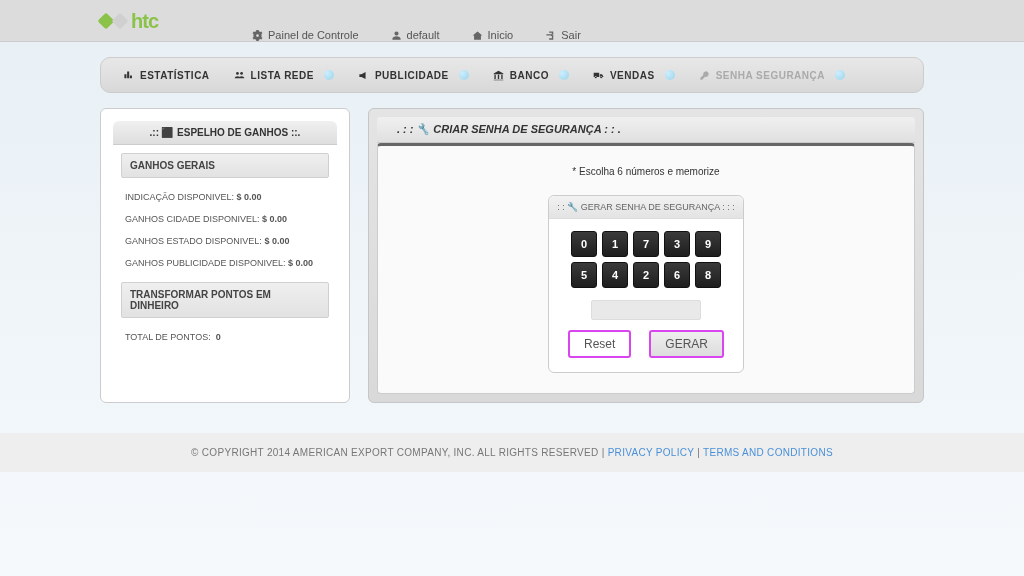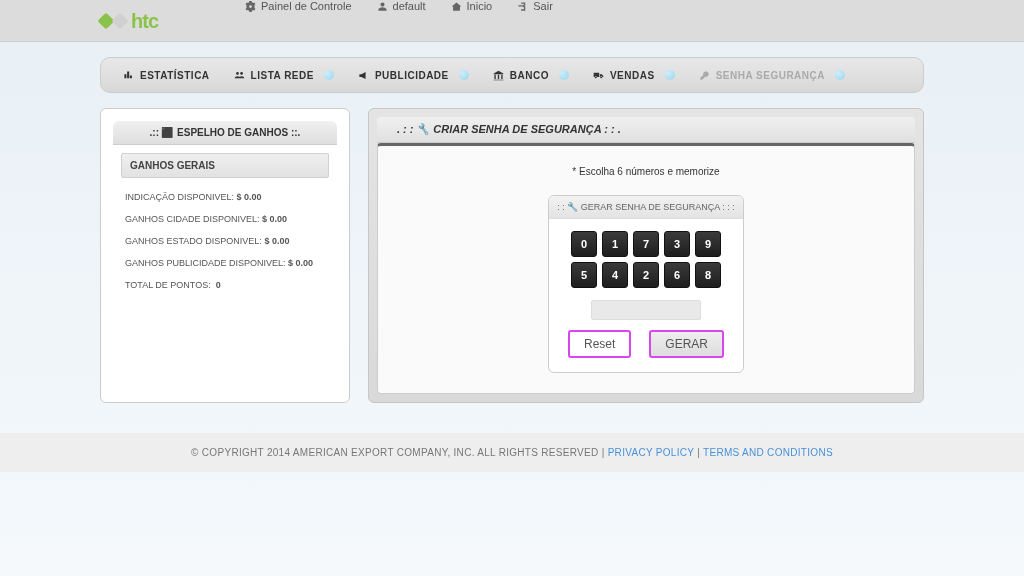--- a/index.html
+++ b/index.html
@@ -1,17 +1,17 @@
 <!DOCTYPE html>
 <html><head>
 <meta charset="utf-8">
 <style>
 * { margin: 0; padding: 0; box-sizing: border-box; font-family: Arial, Helvetica, sans-serif; }
 body { background: linear-gradient(to bottom, #e8f0f5 0%, #f5f9fc 100%); width: 1024px; height: 576px; overflow: hidden; }
-.topbar { background: #dcdcdc; height: 42px; display: flex; align-items: flex-start; padding: 0 20px 0 100px; gap: 25px; font-size: 11px; color: #555; border-bottom: 1px solid #ccc; }
+.topbar { background: #dcdcdc; height: 42px; display: flex; align-items: flex-end; padding: 0 20px 0 100px; gap: 32px; font-size: 11px; color: #555; border-bottom: 1px solid #ccc; }
 .logo { display: flex; align-items: center; gap: 5px; position: absolute; left: 100px; top: 8px; }
 .logo-mark { width: 26px; height: 26px; position: relative; }
 .logo-mark::before { content:''; position:absolute; left:0; top:7px; width:12px; height:12px; background:#8bc34a; border-radius:2px; transform:rotate(45deg);}
 .logo-mark::after { content:''; position:absolute; right:0; top:7px; width:12px; height:12px; background:#d0d0d0; border-radius:2px; transform:rotate(45deg);}
 .logo-text { font-size: 20px; font-weight: bold; color: #8bc34a; letter-spacing: -1px; }
 .topbar-item { display: flex; align-items: center; gap: 5px; cursor: pointer; }
 .topbar-spacer { width: 120px; }
 .main-wrap { padding: 15px 100px 0 100px; }
 .navbar { background: linear-gradient(#e8e8e8,#d8d8d8); border-radius: 10px; height: 36px; display: flex; align-items: center; padding: 0 10px; font-size: 10px; font-weight: bold; color: #333; letter-spacing: 0.5px; border: 1px solid #ccc; }
 .nav-item { display: flex; align-items: center; gap: 6px; padding: 0 12px; cursor: pointer; }
@@ -126,20 +126,21 @@
   </div>
 
   <div class="content">
     <div class="panel panel-left">
       <div class="panel-header">.:: ⬛ ESPELHO DE GANHOS ::.</div>
       <div class="section-btn">GANHOS GERAIS</div>
       <div class="row-item"><span>INDICAÇÃO DISPONIVEL:</span> <b>$ 0.00</b></div>
       <div class="row-item"><span>GANHOS CIDADE DISPONIVEL:</span> <b>$ 0.00</b></div>
       <div class="row-item"><span>GANHOS ESTADO DISPONIVEL:</span> <b>$ 0.00</b></div>
       <div class="row-item"><span>GANHOS PUBLICIDADE DISPONIVEL:</span> <b>$ 0.00</b></div>
+      <div class="section-btn">TRANSFORMAR PONTOS EM DINHEIRO</div>
       <div class="row-item"><span>TOTAL DE PONTOS:</span>&nbsp;&nbsp;<b>0</b></div>
     </div>
 
     <div class="panel-right">
       <div class="panel-header">. : : 🔧 CRIAR SENHA DE SEGURANÇA : : .</div>
       <div class="panel-right-inner">
         <div class="instruction">* Escolha 6 números e memorize</div>
         <div class="keypad-box">
           <div class="keypad-header">: : 🔧 GERAR SENHA DE SEGURANÇA : : :</div>
           <div class="keypad-grid">

